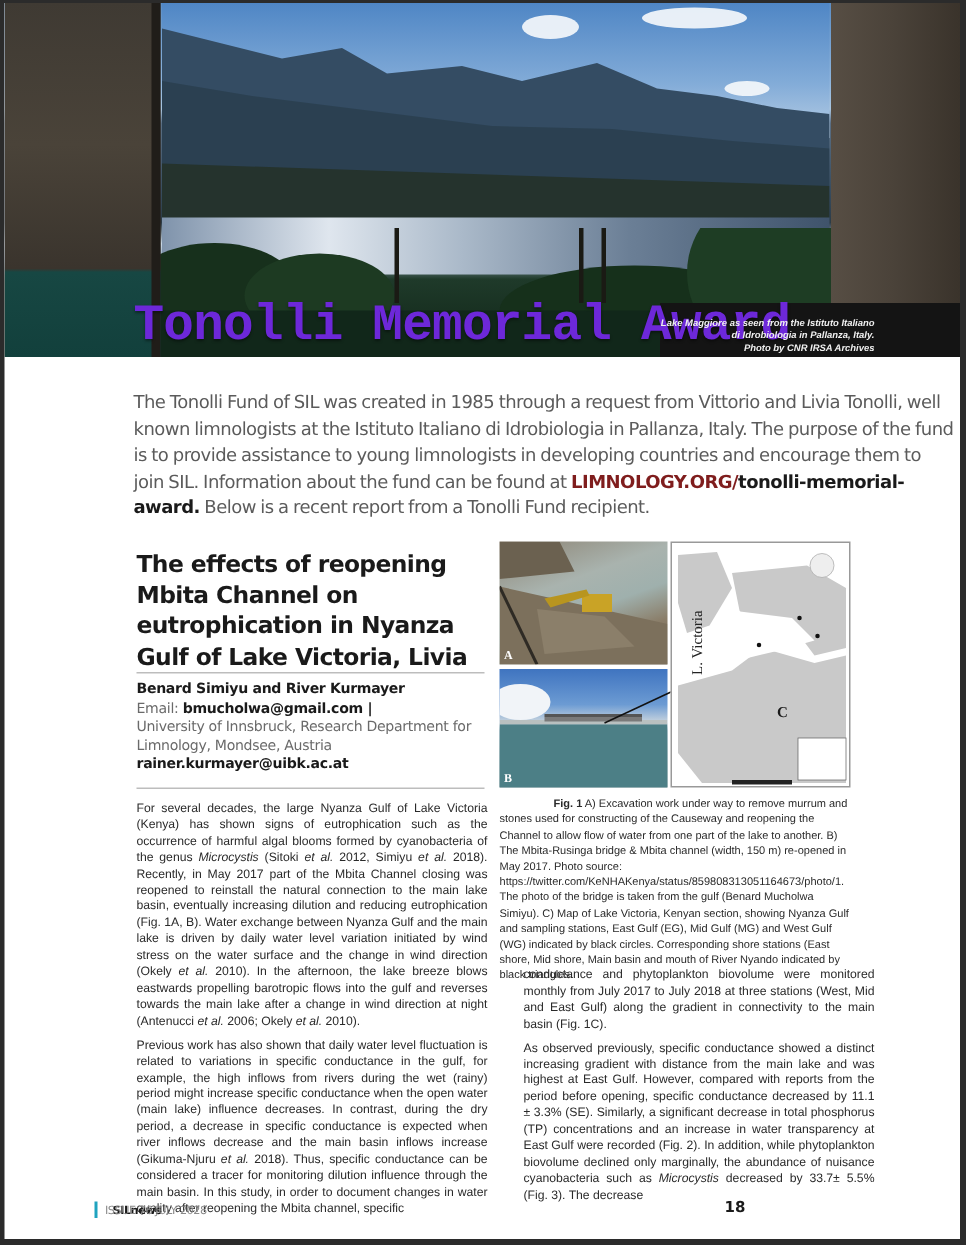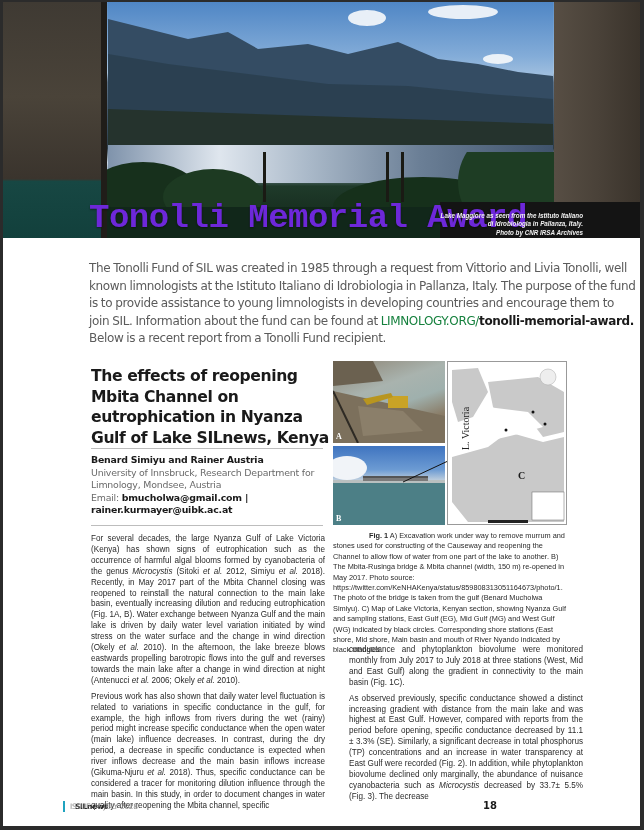--- a/index.html
+++ b/index.html
@@ -39,21 +39,21 @@
   .hero-caption {
     position: absolute; right: 57px; top: 210px; width: 220px; text-align: right;
     font-size: 6.3px; line-height: 8.3px; font-style: italic; font-weight: bold; color: #f0f0f0;
   }
   
   .intro {
     position: absolute; left: 86px; top: 258px; width: 548px;
     font-family: "DejaVu Sans", sans-serif; font-size: 12px; line-height: 17.5px; color: #5b5b5b;
     letter-spacing: -0.35px; word-spacing: -0.5px;
   }
-  .intro .link-domain { color: #15803d; font-weight: normal; }
+  .intro .link-domain { color: #7f1d1d; font-weight: bold; }
   .intro .link-path { color: #1a1a1a; font-weight: bold; }
   
   .article-title {
     position: absolute; left: 88px; top: 364px; width: 240px;
     font-family: "DejaVu Sans", sans-serif; font-weight: bold; font-size: 15.6px; line-height: 20.5px;
     color: #1a1a1a; letter-spacing: -0.4px;
   }
   .rule { position: absolute; left: 88px; width: 232px; height: 1px; background: #bdbdbd; }
   .authors {
     position: absolute; left: 88px; top: 452px; width: 240px;
@@ -126,26 +126,26 @@
 
   <div class="hero-title">Tonolli Memorial Award</div>
   <div class="hero-caption">
     <div>Lake Maggiore as seen from the Istituto Italiano</div>
     <div>di Idrobiologia in Pallanza, Italy.</div>
     <div>Photo by CNR IRSA Archives</div>
   </div>
 
   <div class="intro"><span>The Tonolli Fund of SIL was created in 1985 through a request from Vittorio and Livia Tonolli, well known limnologists at the Istituto Italiano di Idrobiologia in Pallanza, Italy. The purpose of the fund is to provide assistance to young limnologists in developing countries and encourage them to join SIL. Information about the fund can be found at </span><a class="link-domain">LIMNOLOGY.ORG/</a><a class="link-path">tonolli-memorial-award.</a><span> Below is a recent report from a Tonolli Fund recipient.</span></div>
 
-  <div class="article-title">The effects of reopening Mbita Channel on eutrophication in Nyanza Gulf of Lake SILnews, Kenya</div>
+  <div class="article-title">The effects of reopening Mbita Channel on eutrophication in Nyanza Gulf of Lake Victoria, Livia</div>
   <div class="rule" style="top:446px;"></div>
   <div class="authors">
-    <div class="names">Benard Simiyu and Rainer Austria</div>
+    <div class="names">Benard Simiyu and River Kurmayer</div>
+    <div><span>Email: </span><a class="email-val">bmucholwa@gmail.com |</a></div>
     <div>University of Innsbruck, Research Department for Limnology, Mondsee, Austria</div>
-    <div><span>Email: </span><a class="email-val">bmucholwa@gmail.com |</a></div>
     <div><a class="email-val">rainer.kurmayer@uibk.ac.at</a></div>
   </div>
   <div class="rule" style="top:523px;"></div>
 
   <div class="body-text col-left">
     <p><span>For several decades, the large Nyanza Gulf of Lake Victoria (Kenya) has shown signs of eutrophication such as the occurrence of harmful algal blooms formed by cyanobacteria of the genus </span><i>Microcystis</i><span> (Sitoki </span><i>et al.</i><span> 2012, Simiyu </span><i>et al.</i><span> 2018). Recently, in May 2017 part of the Mbita Channel closing was reopened to reinstall the natural connection to the main lake basin, eventually increasing dilution and reducing eutrophication (Fig. 1A, B). Water exchange between Nyanza Gulf and the main lake is driven by daily water level variation initiated by wind stress on the water surface and the change in wind direction (Okely </span><i>et al.</i><span> 2010). In the afternoon, the lake breeze blows eastwards propelling barotropic flows into the gulf and reverses towards the main lake after a change in wind direction at night (Antenucci </span><i>et al.</i><span> 2006; Okely </span><i>et al.</i><span> 2010).</span></p>
     <p><span>Previous work has also shown that daily water level fluctuation is related to variations in specific conductance in the gulf, for example, the high inflows from rivers during the wet (rainy) period might increase specific conductance when the open water (main lake) influence decreases. In contrast, during the dry period, a decrease in specific conductance is expected when river inflows decrease and the main basin inflows increase (Gikuma-Njuru </span><i>et al.</i><span> 2018). Thus, specific conductance can be considered a tracer for monitoring dilution influence through the main basin. In this study, in order to document changes in water quality after reopening the Mbita channel, specific</span></p>
   </div>
 
   <div class="figure">

